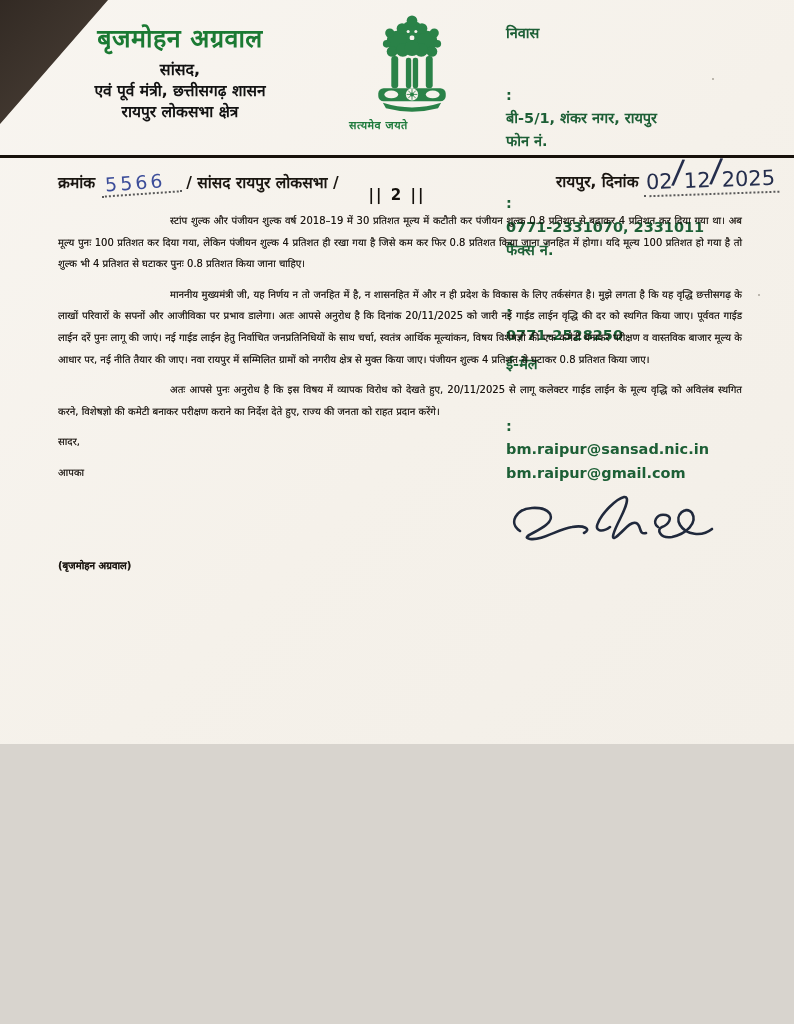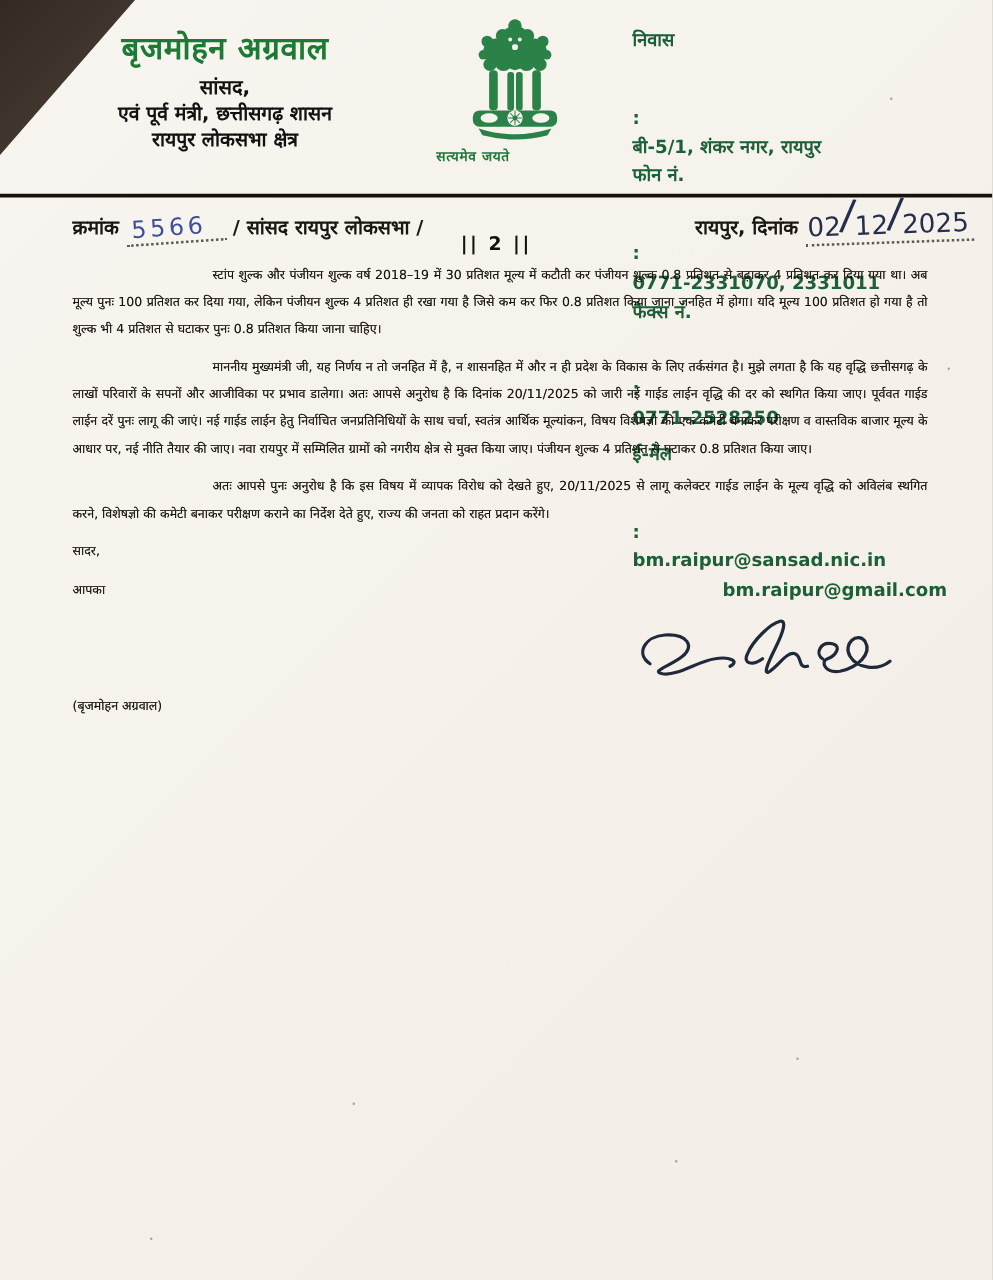--- a/index.html
+++ b/index.html
@@ -1,17 +1,17 @@
 <!DOCTYPE html>
 <html lang="hi"><head>
 <meta charset="utf-8">
 <style>
   html,body{margin:0;padding:0;background:#d8d4ce;}
   .page{
-    position:relative;width:794px;height:1024px;margin:0 auto;
+    position:relative;width:794px;height:744px;margin:0 auto;
     background:linear-gradient(135deg,#f8f5f0 0%,#f5f1ea 55%,#f3efe8 100%);
     font-family:"DejaVu Sans",sans-serif;overflow:hidden;color:#1a1611;
   }
   
   .corner-fold{position:absolute;left:0;top:0;width:108px;height:124px;
     background:#4b4037;clip-path:polygon(0 0,100% 0,0 100%);}
   .corner-fold:after{content:"";position:absolute;inset:0;
     background:linear-gradient(135deg,rgba(30,24,20,.55),rgba(90,78,66,.1));
     clip-path:polygon(0 0,100% 0,0 100%);}
   
@@ -23,21 +23,21 @@
   .emblem{position:absolute;left:349px;top:10px;width:126px;}
   .emblem svg{display:block;margin:0 auto;}
   .motto{font-size:11px;font-weight:bold;color:#1e7a3c;margin-top:1px;letter-spacing:.5px;}
   
   .lh-right{position:absolute;left:506px;top:22px;width:286px;
     color:#1d5f36;font-weight:bold;font-size:14.5px;line-height:1.6;}
   .c-row{display:flex;flex-direction:column;}
   .c-label{width:62px;flex:0 0 62px;}
   .c-sep{width:10px;flex:0 0 10px;}
   .c-val{white-space:nowrap;}
-  .c-val2{margin-left:72px;}
+  .c-val2{}
   .c-row.mail{margin-top:6px;}
   
   .rule{position:absolute;left:0;top:155px;width:794px;height:3px;background:#17110b;}
   
   .ref-left{position:absolute;left:58px;top:170px;font-size:15.5px;font-weight:bold;white-space:nowrap;}
   .hand-num{display:inline-block;font-size:19px;font-weight:normal;color:#3d4e9a;
     transform:rotate(-4deg) translateY(1px);letter-spacing:3px;padding:0 16px 0 4px;
     border-bottom:2px dotted #5a5a5a;}
   .ref-right{position:absolute;left:556px;top:168px;font-size:15.5px;font-weight:bold;
     white-space:nowrap;z-index:3;}
@@ -49,21 +49,21 @@
     font-size:15px;font-weight:bold;letter-spacing:2px;color:#14100c;}
   
   .body-text{position:absolute;left:58px;top:210px;width:684px;
     font-size:10px;line-height:21.6px;text-align:justify;color:#19140f;
     text-shadow:0 0 .5px rgba(25,20,15,.55);}
   .body-text p{margin:0 0 9px 0;text-indent:112px;}
   
   .salute{margin:2px 0 0 338px;text-indent:0 !important;}
   .yours{margin:7px 0 0 518px;text-indent:0 !important;}
   .sig-wrap{margin:2px 0 0 448px;height:62px;}
-  .signer{margin:0 0 0 456px;font-weight:normal;text-indent:0 !important;}
+  .signer{margin:0 0 0 456px;font-weight:bold;text-indent:0 !important;}
   
   .speck{position:absolute;width:2px;height:2px;border-radius:50%;background:#8a8378;opacity:.7;}
 </style>
 </head>
 <body>
 
 <div class="page">
 
   <div class="corner-fold"></div>
 

